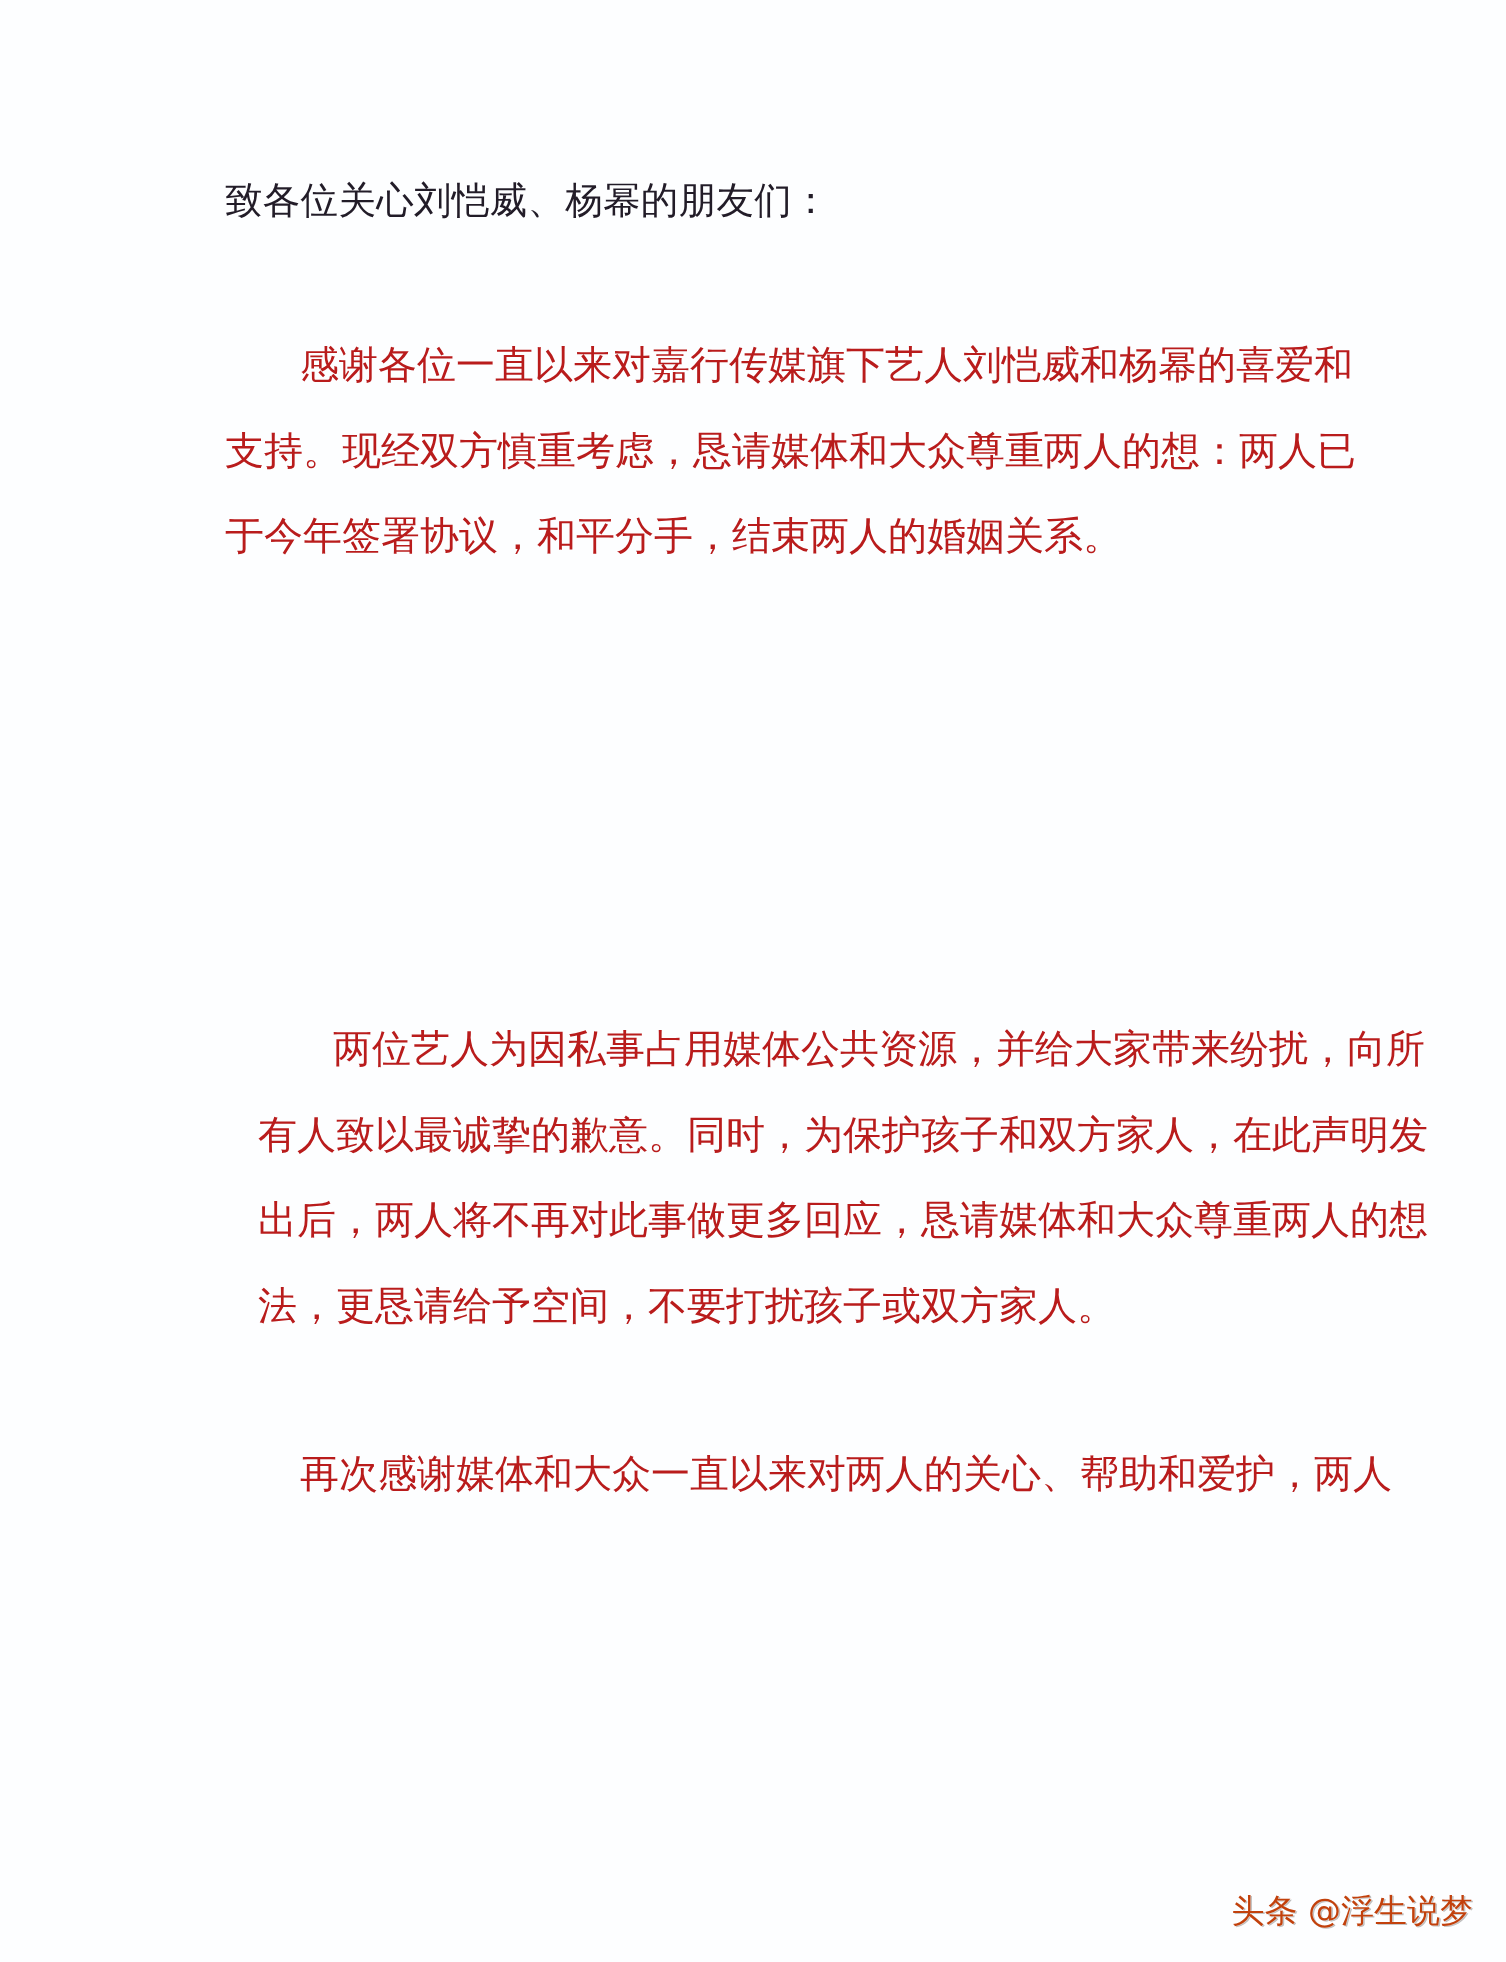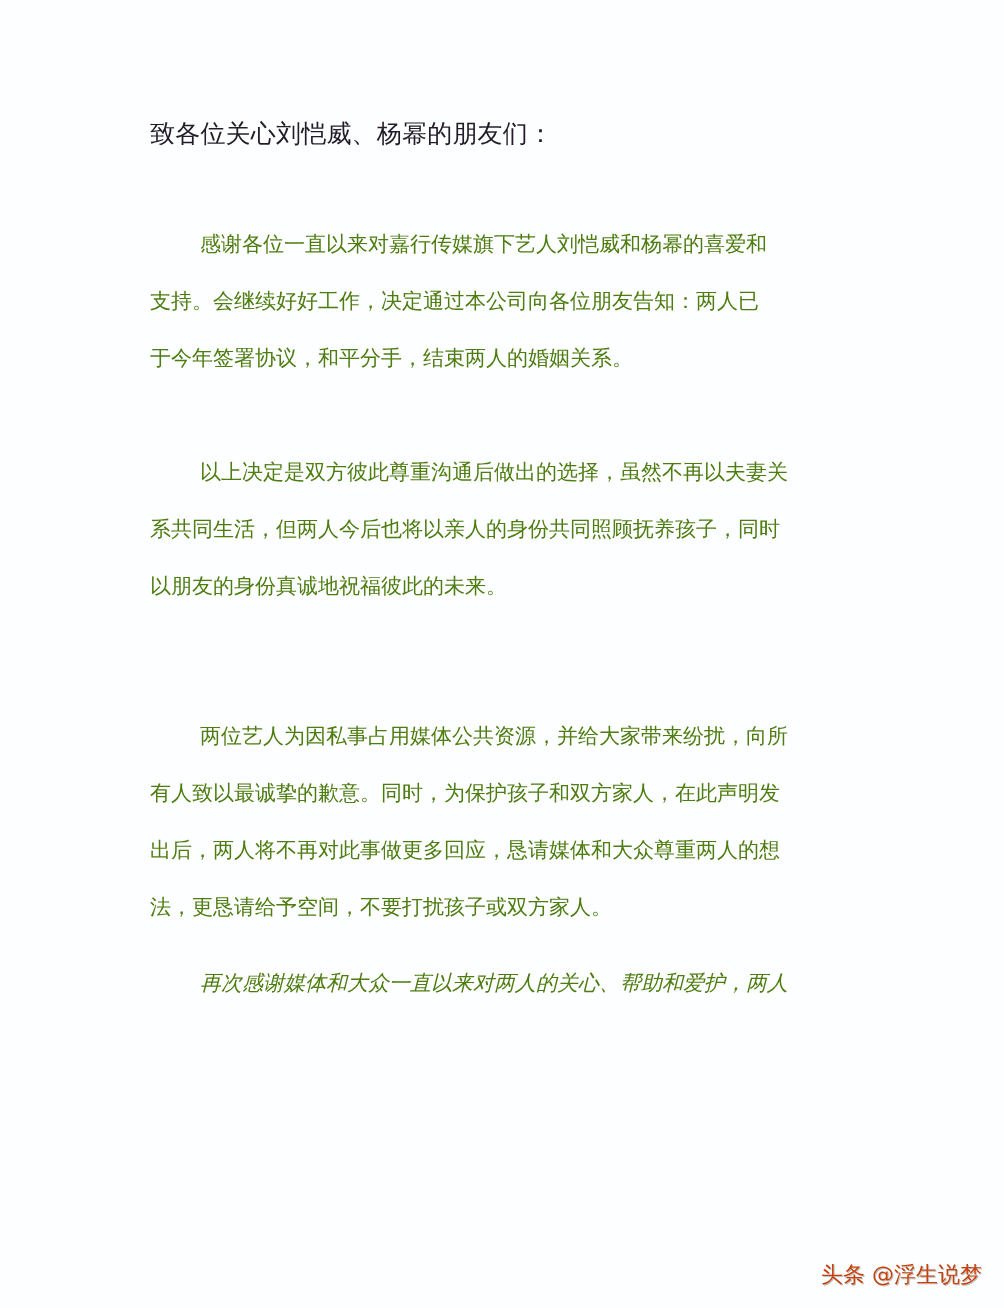--- a/index.html
+++ b/index.html
@@ -28,65 +28,60 @@
       font-size: 25px;
       line-height: 36px;
       letter-spacing: 0.2px;
       white-space: nowrap;
       color: #221c28;
     }
     .para {
       position: absolute;
       left: 150px;
       width: 756px;
-      font-size: 21px;
+      font-size: 26px;
       line-height: 57px;
-      color: #4d7c0f;
+      color: #b91c1c;
     }
     .line {
       display: block;
       white-space: nowrap;
       height: 57px;
     }
     .line.indent {
       padding-left: 50px;
     }
     .p1 { top: 216px; }
     .p2 { top: 444px; }
-    .p3 { top: 708px; }
-    .p4 { top: 955px; font-style: italic; }
+    .p3 { top: 672px; margin-left: 22px; }
+    .p4 { top: 955px; }
     .watermark {
       position: absolute;
       right: 22px;
       top: 1260px;
       font-size: 22px;
       line-height: 30px;
       color: #c2410c;
       white-space: nowrap;
       text-shadow: 0 0 1px #ffffff, 1px 1px 0 #bbbbbb;
     }
   </style>
 </head>
 <body>
 
 <div class="page">
 
   <div class="salutation">致各位关心刘恺威、杨幂的朋友们：</div>
 
   <div class="para p1">
     <span class="line indent">感谢各位一直以来对嘉行传媒旗下艺人刘恺威和杨幂的喜爱和</span>
-    <span class="line">支持。会继续好好工作，决定通过本公司向各位朋友告知：两人已</span>
+    <span class="line">支持。现经双方慎重考虑，恳请媒体和大众尊重两人的想：两人已</span>
     <span class="line">于今年签署协议，和平分手，结束两人的婚姻关系。</span>
   </div>
 
-  <div class="para p2">
-    <span class="line indent">以上决定是双方彼此尊重沟通后做出的选择，虽然不再以夫妻关</span>
-    <span class="line">系共同生活，但两人今后也将以亲人的身份共同照顾抚养孩子，同时</span>
-    <span class="line">以朋友的身份真诚地祝福彼此的未来。</span>
-  </div>
 
   <div class="para p3">
     <span class="line indent">两位艺人为因私事占用媒体公共资源，并给大家带来纷扰，向所</span>
     <span class="line">有人致以最诚挚的歉意。同时，为保护孩子和双方家人，在此声明发</span>
     <span class="line">出后，两人将不再对此事做更多回应，恳请媒体和大众尊重两人的想</span>
     <span class="line">法，更恳请给予空间，不要打扰孩子或双方家人。</span>
   </div>
 
   <div class="para p4">
     <span class="line indent">再次感谢媒体和大众一直以来对两人的关心、帮助和爱护，两人</span>

